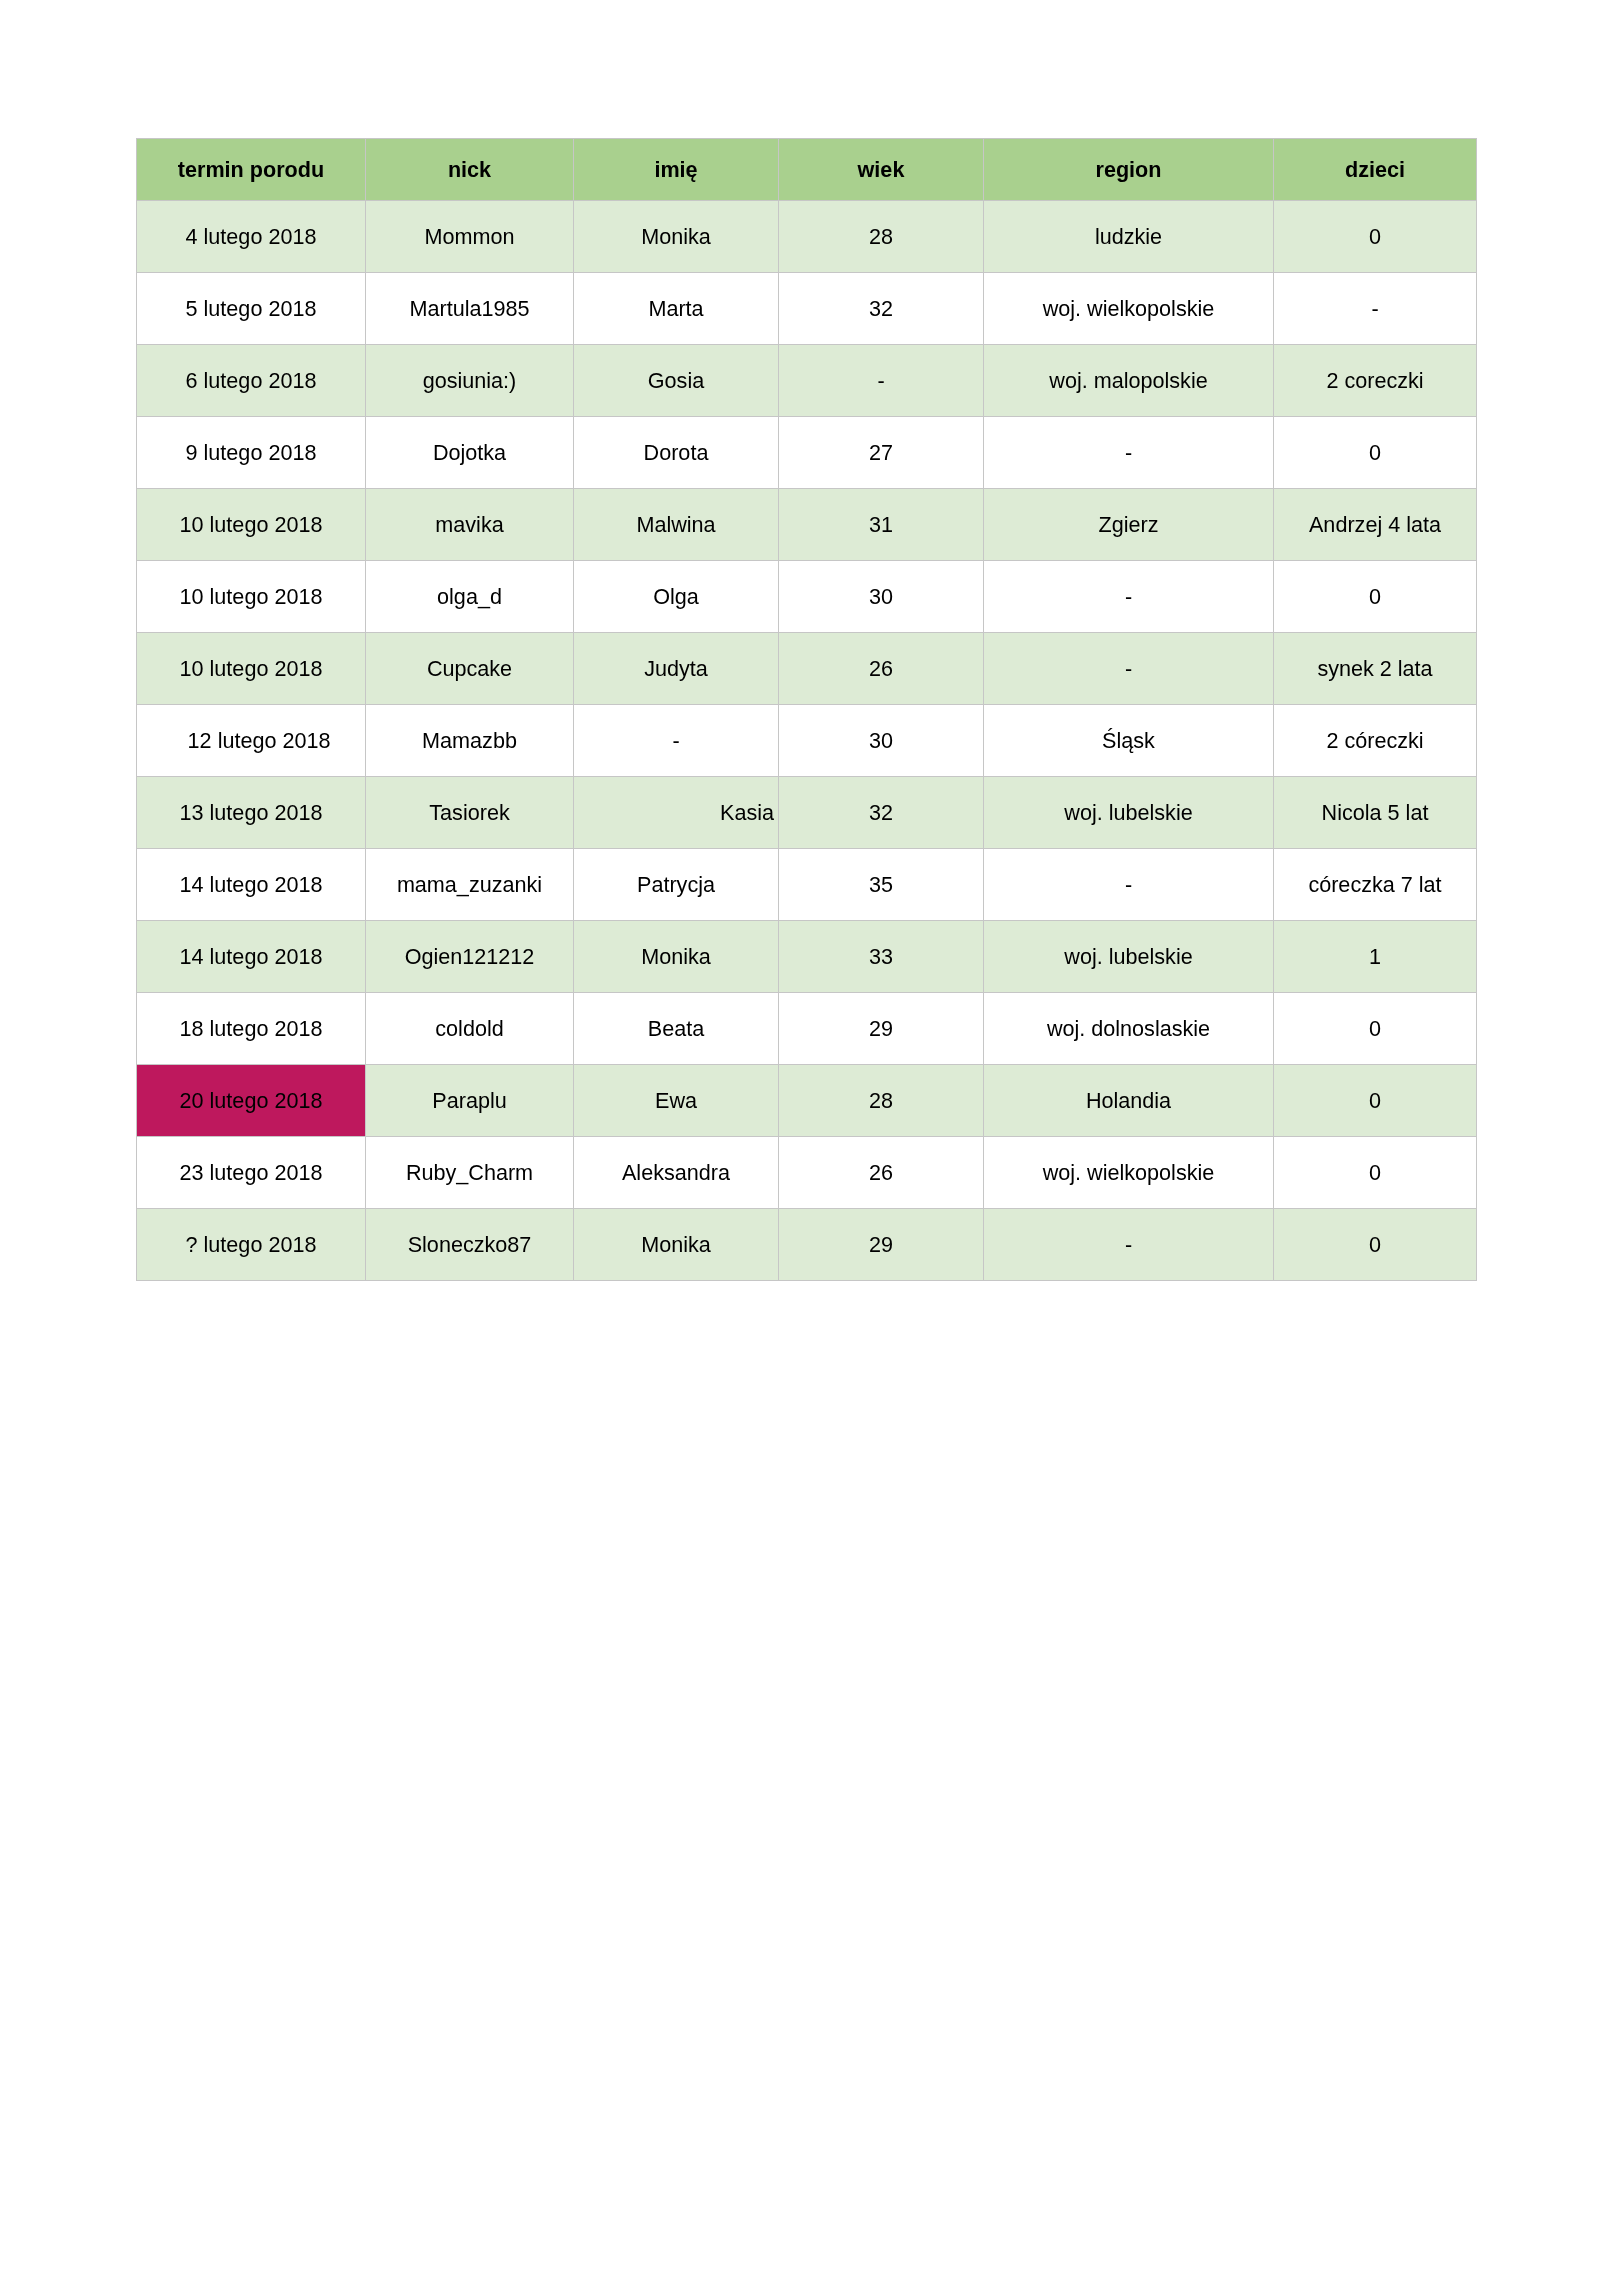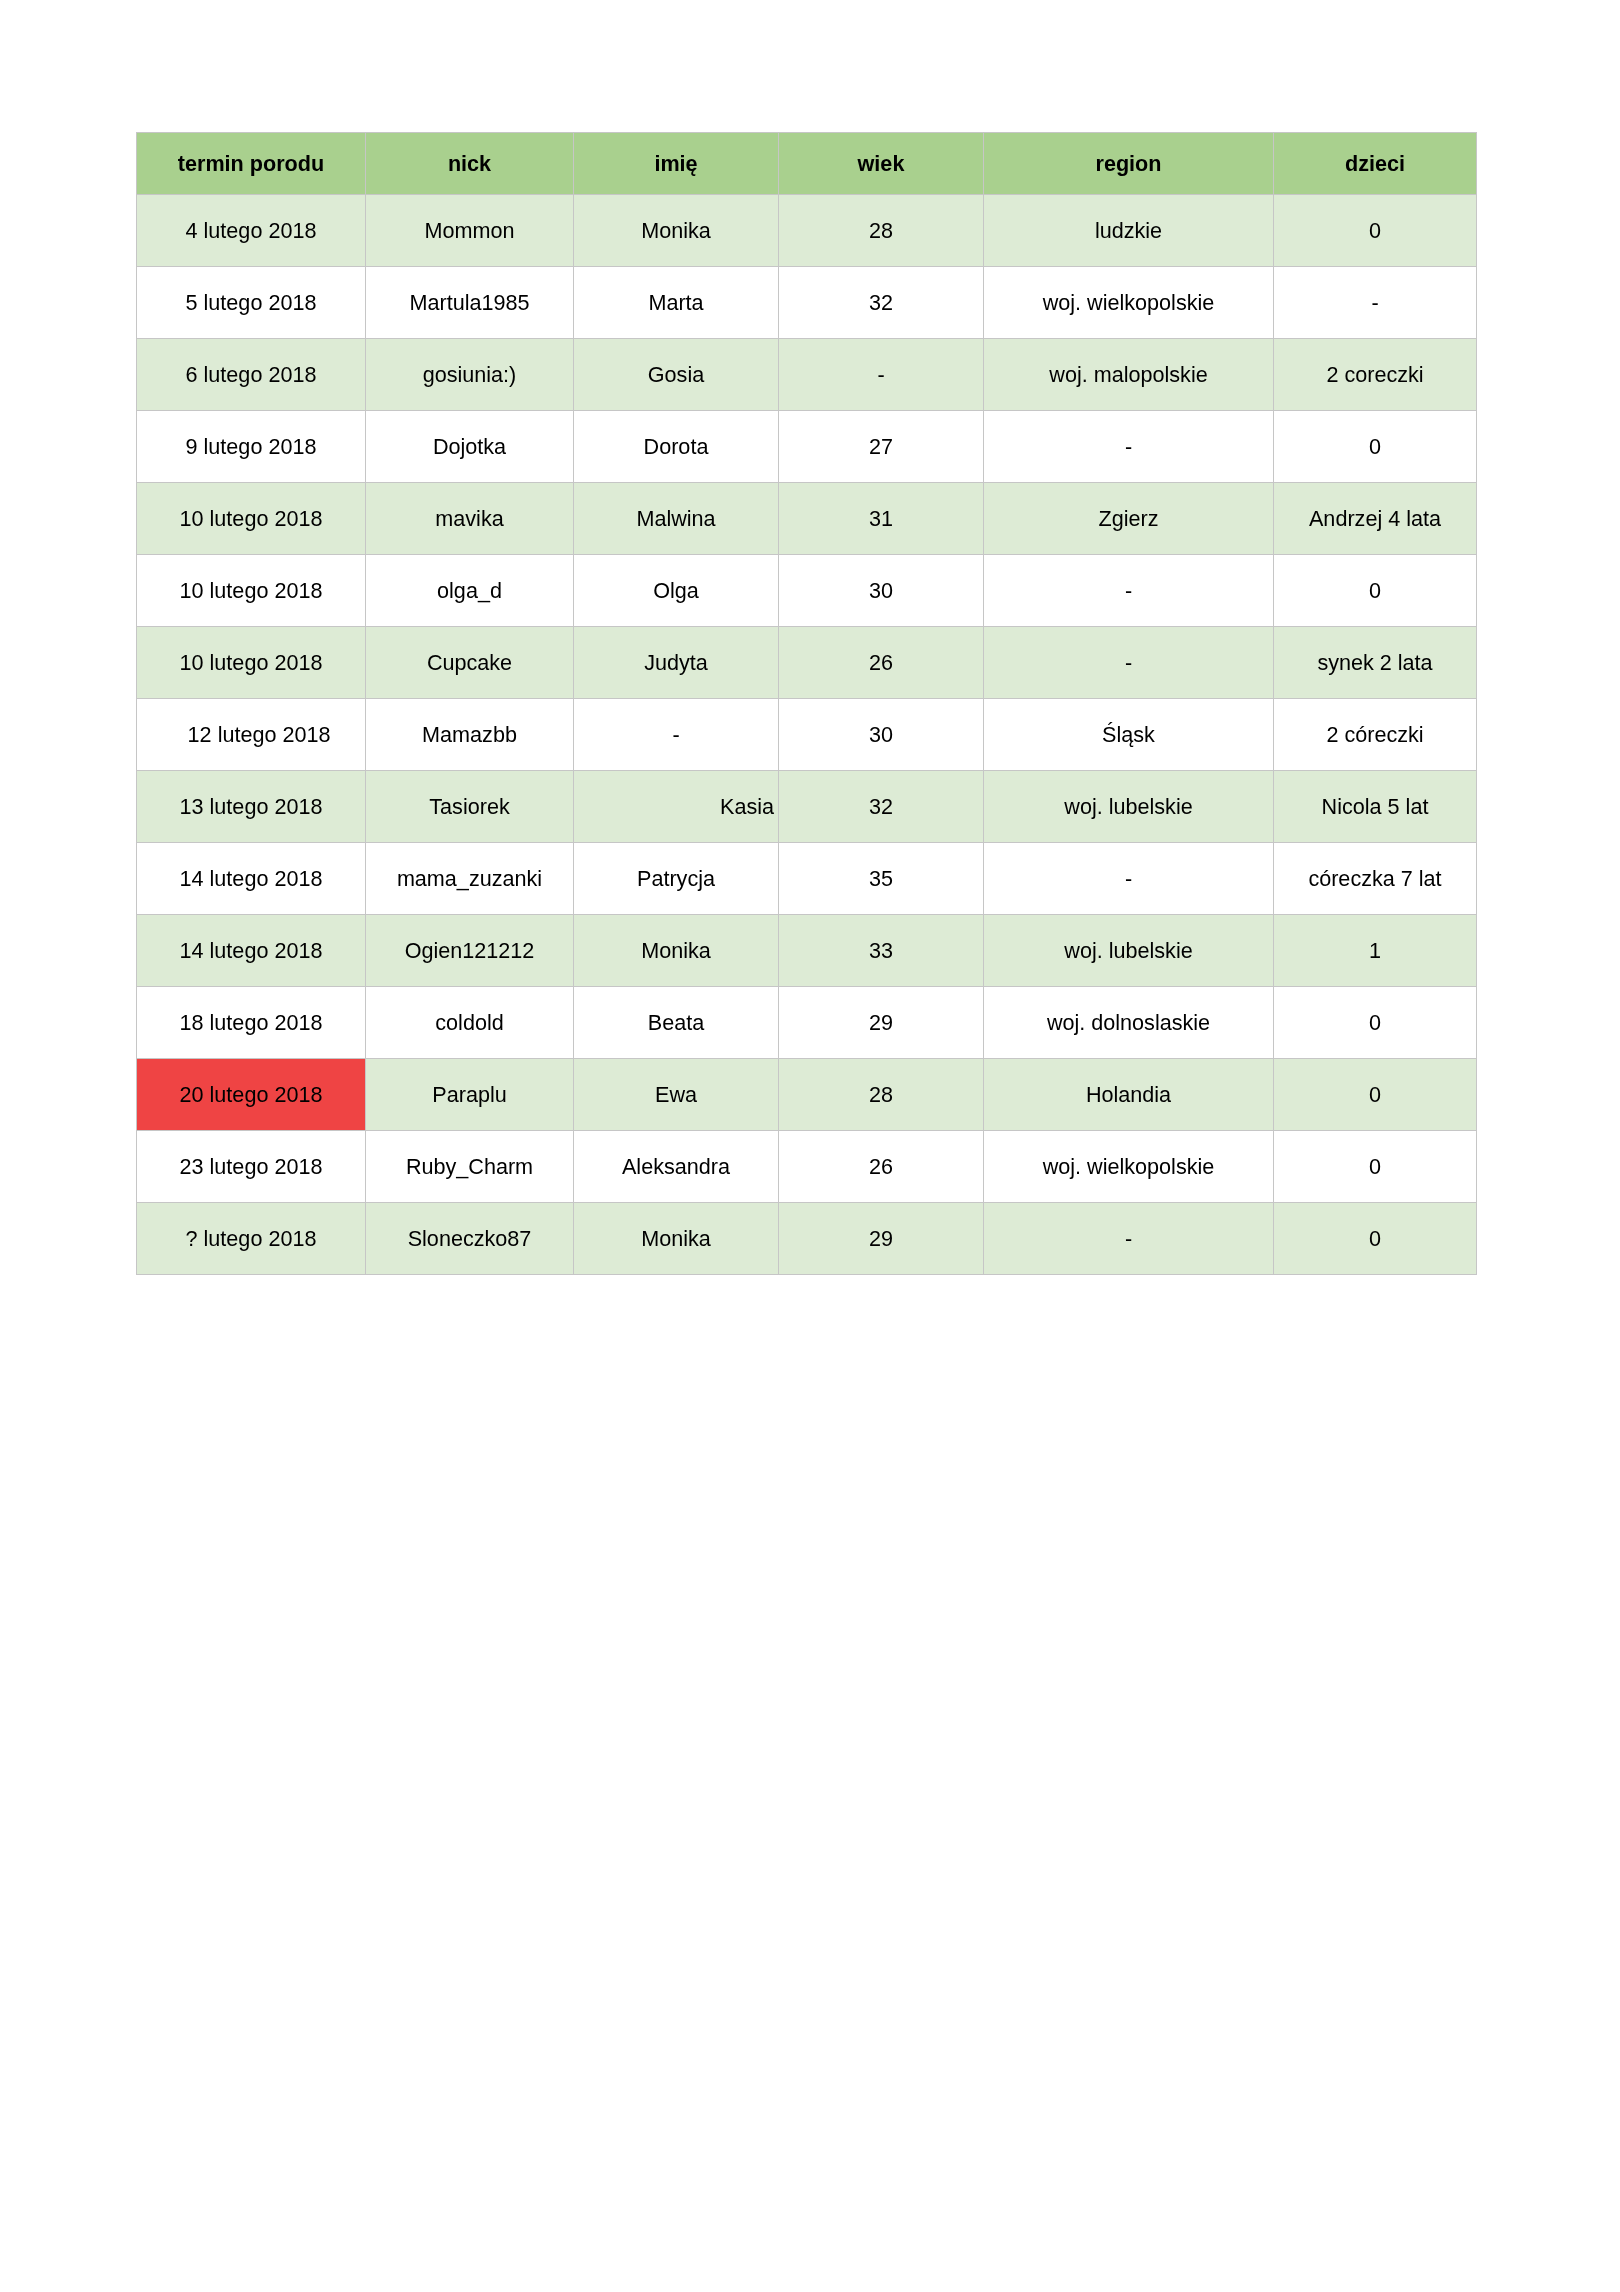--- a/index.html
+++ b/index.html
@@ -12,21 +12,21 @@
     width: 1620px;
     height: 2293px;
     background: #ffffff;
     font-family: "Liberation Sans", sans-serif;
     color: #000000;
     overflow: hidden;
   }
   .table-wrap {
     position: absolute;
     left: 136px;
-    top: 132px;
+    top: 138px;
   }
   table.data-table {
     border-collapse: collapse;
     table-layout: fixed;
     width: 1340px;
   }
   table.data-table col.c0 { width: 229px; }
   table.data-table col.c1 { width: 208px; }
   table.data-table col.c2 { width: 205px; }
   table.data-table col.c3 { width: 205px; }
@@ -167,21 +167,21 @@
           </tr>
           <tr>
             <td style="background: rgb(255, 255, 255);">18 lutego 2018</td>
             <td style="background: rgb(255, 255, 255);">coldold</td>
             <td style="background: rgb(255, 255, 255);">Beata</td>
             <td style="background: rgb(255, 255, 255);">29</td>
             <td style="background: rgb(255, 255, 255);">woj. dolnoslaskie</td>
             <td style="background: rgb(255, 255, 255);">0</td>
           </tr>
           <tr>
-            <td style="background: #ef4444;">20 lutego 2018</td>
+            <td style="background: #be185d;">20 lutego 2018</td>
             <td style="background: rgb(221, 235, 213);">Paraplu</td>
             <td style="background: rgb(221, 235, 213);">Ewa</td>
             <td style="background: rgb(221, 235, 213);">28</td>
             <td style="background: rgb(221, 235, 213);">Holandia</td>
             <td style="background: rgb(221, 235, 213);">0</td>
           </tr>
           <tr>
             <td style="background: rgb(255, 255, 255);">23 lutego 2018</td>
             <td style="background: rgb(255, 255, 255);">Ruby_Charm</td>
             <td style="background: rgb(255, 255, 255);">Aleksandra</td>

